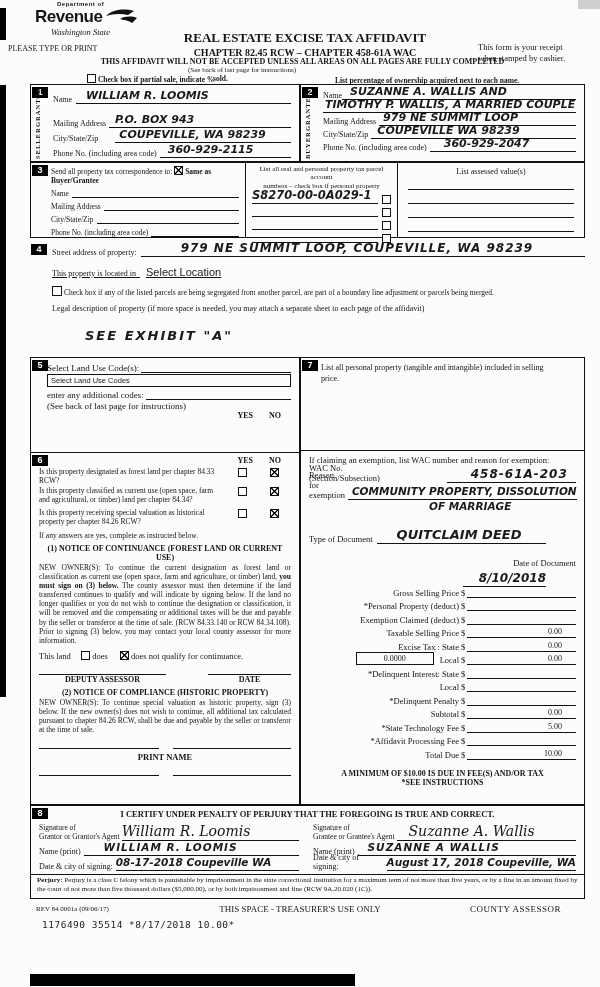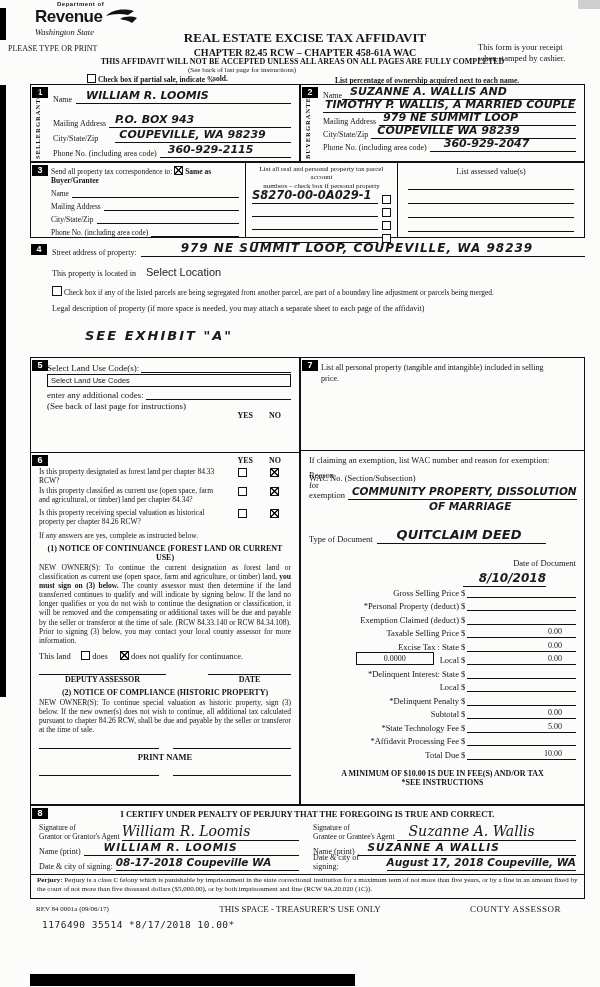--- a/index.html
+++ b/index.html
@@ -48,21 +48,21 @@
 
   <div class="abs" style="left:35px;top:1px;">
     <div class="f6 sans b" style="margin-left:22px;letter-spacing:0.5px;">Department of</div>
     <div style="display:flex;align-items:center;">
       <span class="sans b" style="font-size:17px;letter-spacing:-0.5px;">Revenue</span>
       <svg width="34" height="16" viewBox="0 0 34 16" style="margin-left:2px;">
         <path d="M2 7 C8 1 18 -1 30 2 L24 6 C16 4 8 5 2 7 Z" fill="#111"></path>
         <path d="M16 10 C21 7 28 7 33 9 L28 14 C24 11 19 11 16 10 Z" fill="#111"></path>
       </svg>
     </div>
-    <div style="font-style:italic;font-size:8.5px;">Washington State</div>
+    <div style="font-style:italic;font-size:8.5px;margin-left:16px;">Washington State</div>
   </div>
 
   <div class="abs f8" style="left:8px;top:44px;">PLEASE TYPE OR PRINT</div>
 
   <div class="abs ctr" style="left:135px;top:30px;width:340px;">
     <div class="f13 b">REAL ESTATE EXCISE TAX AFFIDAVIT</div>
     <div class="f10 b" style="margin-top:1px;">CHAPTER 82.45 RCW – CHAPTER 458-61A WAC</div>
   </div>
   <div class="abs f8 b ctr" style="left:30px;top:57px;width:545px;">THIS AFFIDAVIT WILL NOT BE ACCEPTED UNLESS ALL AREAS ON ALL PAGES ARE FULLY COMPLETED</div>
   <div class="abs f7" style="left:188px;top:66px;">(See back of last page for instructions)</div>
@@ -187,21 +187,21 @@
       <div class="ul" style="height:13px;"></div>
     </div>
   </div>
 
   <div class="abs" style="left:30px;top:242px;width:555px;">
     <div class="badge" style="left:1px;top:2px;">4</div>
     <div class="frow" style="margin-left:22px;height:15px;">
       <span class="f8">Street address of property:</span>
       <span class="ul" style="flex:1;margin-left:4px;"><span class="hw" style="font-size:12px;padding-left:40px;letter-spacing:1px;">979 NE SUMMIT LOOP, COUPEVILLE, WA 98239</span></span>
     </div>
-    <div style="margin:5px 0 0 22px;">
+    <div style="margin:5px 0 0 22px;text-decoration:underline;">
       <span class="f8">This property is located in</span>
       <span class="sans" style="font-size:11px;margin-left:6px;color:#222;">Select Location</span>
     </div>
     <div style="margin:6px 0 0 22px;" class="f75">
       <span class="cb" style="width:10px;height:10px;"></span>
       <span>Check box if any of the listed parcels are being segregated from another parcel, are part of a boundary line adjustment or parcels being merged.</span>
     </div>
     <div class="f8" style="margin:7px 0 0 22px;">Legal description of property (if more space is needed, you may attach a separate sheet to each page of the affidavit)</div>
     <div class="hw" style="margin:16px 0 0 55px;font-size:13px;letter-spacing:2px;">SEE  EXHIBIT "A"</div>
   </div>
@@ -292,20 +292,21 @@
   <div class="abs box" style="left:300px;top:357px;width:285px;height:448px;">
     <div style="position:relative;height:93px;border-bottom:1px solid #111;box-sizing:border-box;padding:4px 10px 0 20px;">
       <div class="badge" style="left:1px;top:2px;">7</div>
       <div class="f8" style="line-height:1.4;width:240px;">List all  personal property (tangible and intangible) included in selling price.</div>
     </div>
 
     <div style="padding:4px 8px 0 8px;">
       <div class="f85">If claiming an exemption, list WAC number and reason for exemption:</div>
       <div class="frow" style="height:16px;margin-top:2px;gap:43px;">
         <span class="f85">WAC No. (Section/Subsection)</span>
+        <span class="ul" style="width:150px;margin-left:3px;"><span class="hw" style="font-size:12px;padding-left:24px;letter-spacing:1px;">458-61A-203</span></span>
       </div>
       <div class="frow" style="height:15px;margin-top:2px;">
         <span class="f85">Reason for exemption</span>
         <span class="ul" style="flex:1;margin-left:3px;"><span class="hw" style="font-size:10.5px;padding-left:4px;">COMMUNITY PROPERTY, DISSOLUTION</span></span>
       </div>
       <div class="hw" style="font-size:10.5px;margin:1px 0 0 120px;">OF MARRIAGE</div>
 
       <div class="frow" style="height:18px;margin-top:14px;">
         <span class="f85">Type of Document</span>
         <span class="ul" style="flex:1;margin-left:4px;margin-right:30px;"><span class="hw" style="font-size:13px;padding-left:20px;">QUITCLAIM DEED</span></span>

